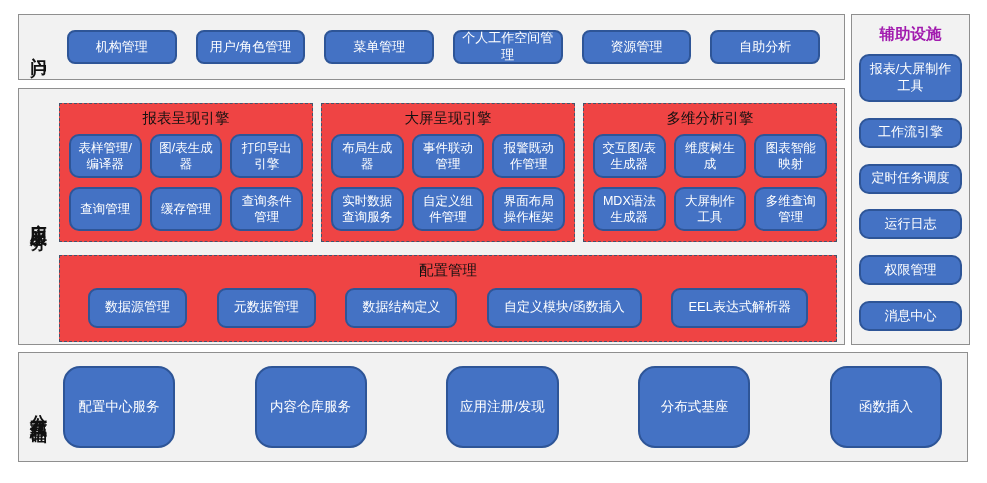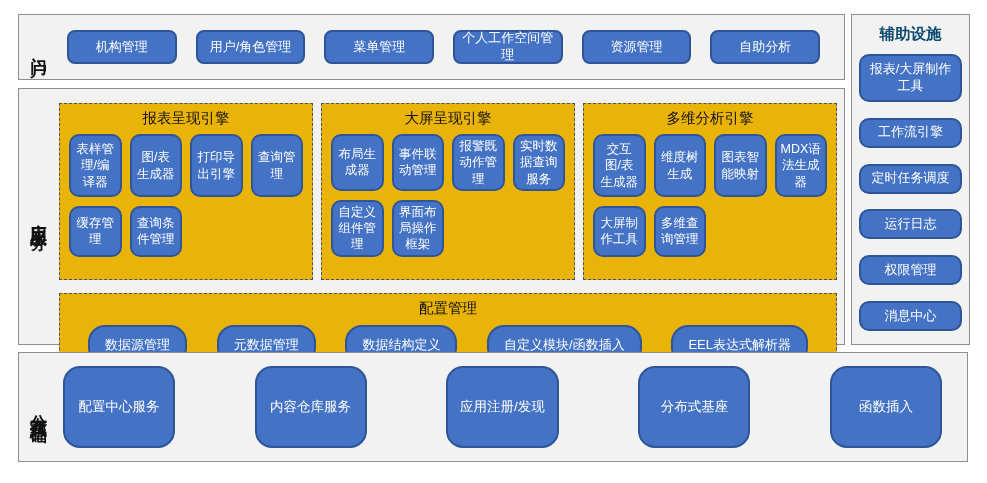--- a/index.html
+++ b/index.html
@@ -25,44 +25,44 @@
     font-size:13px;padding:2px 6px;
   }
   
   #portal{left:18px;top:14px;width:827px;height:66px;}
   #portal .row{flex:1;display:flex;gap:19px;margin:0 24px 0 14px;}
   #portal .btn{flex:1;height:34px;}
   
   #app{left:18px;top:88px;width:827px;height:257px;align-items:stretch;}
   #app .content{flex:1;display:flex;flex-direction:column;margin:14px 7px 6px 6px;}
   .panel{
-    background:#eab308;border:1.5px dashed #44546a;box-sizing:border-box;
+    background:#ef4444;border:1.5px dashed #44546a;box-sizing:border-box;
     display:flex;flex-direction:column;
   }
   .panel-title{
     text-align:center;font-size:14.5px;color:#111;
     padding:5px 0 2px 0;flex:0 0 auto;
   }
   .engines{display:flex;gap:8px;flex:0 0 137px;}
   .engine{flex:1;}
   .engine .grid{
-    flex:1;display:grid;grid-template-columns:repeat(4,1fr);
-    gap:9px 8px;padding:4px 9px 22px 9px;
+    flex:1;display:grid;grid-template-columns:repeat(3,1fr);
+    gap:9px 8px;padding:4px 9px 10px 9px;
   }
   .engine .btn{font-size:12.5px;border-radius:10px;padding:2px 4px;min-height:44px;}
   .config{margin-top:13px;flex:0 0 87px;}
   .config .row{
     flex:1;display:flex;justify-content:space-between;align-items:center;
     padding:2px 28px 10px 28px;
   }
-  .config .btn{height:40px;border-radius:17px;font-size:13px;padding:0 15px;}
+  .config .btn{height:40px;border-radius:9px;font-size:13px;padding:0 15px;}
   
   #aux{left:851px;top:14px;width:119px;height:331px;flex-direction:column;align-items:stretch;}
   #aux .aux-title{
-    text-align:center;font-weight:bold;font-size:15.5px;color:#0c4a6e;
+    text-align:center;font-weight:bold;font-size:15.5px;color:#a21caf;
     padding:9px 0 4px 0;
   }
   #aux .stack{flex:1;display:flex;flex-direction:column;justify-content:space-between;
     padding:5px 7px 13px 7px;}
   #aux .btn{border-radius:10px;min-height:30px;font-size:13px;}
   #aux .btn.tall{min-height:48px;}
   
   #dist{left:18px;top:352px;width:950px;height:110px;}
   #dist .row{flex:1;display:flex;justify-content:space-between;margin:0 25px 0 10px;}
   #dist .btn{height:82px;border-radius:17px;font-size:13.5px;padding:17px 12px;min-width:112px;}

